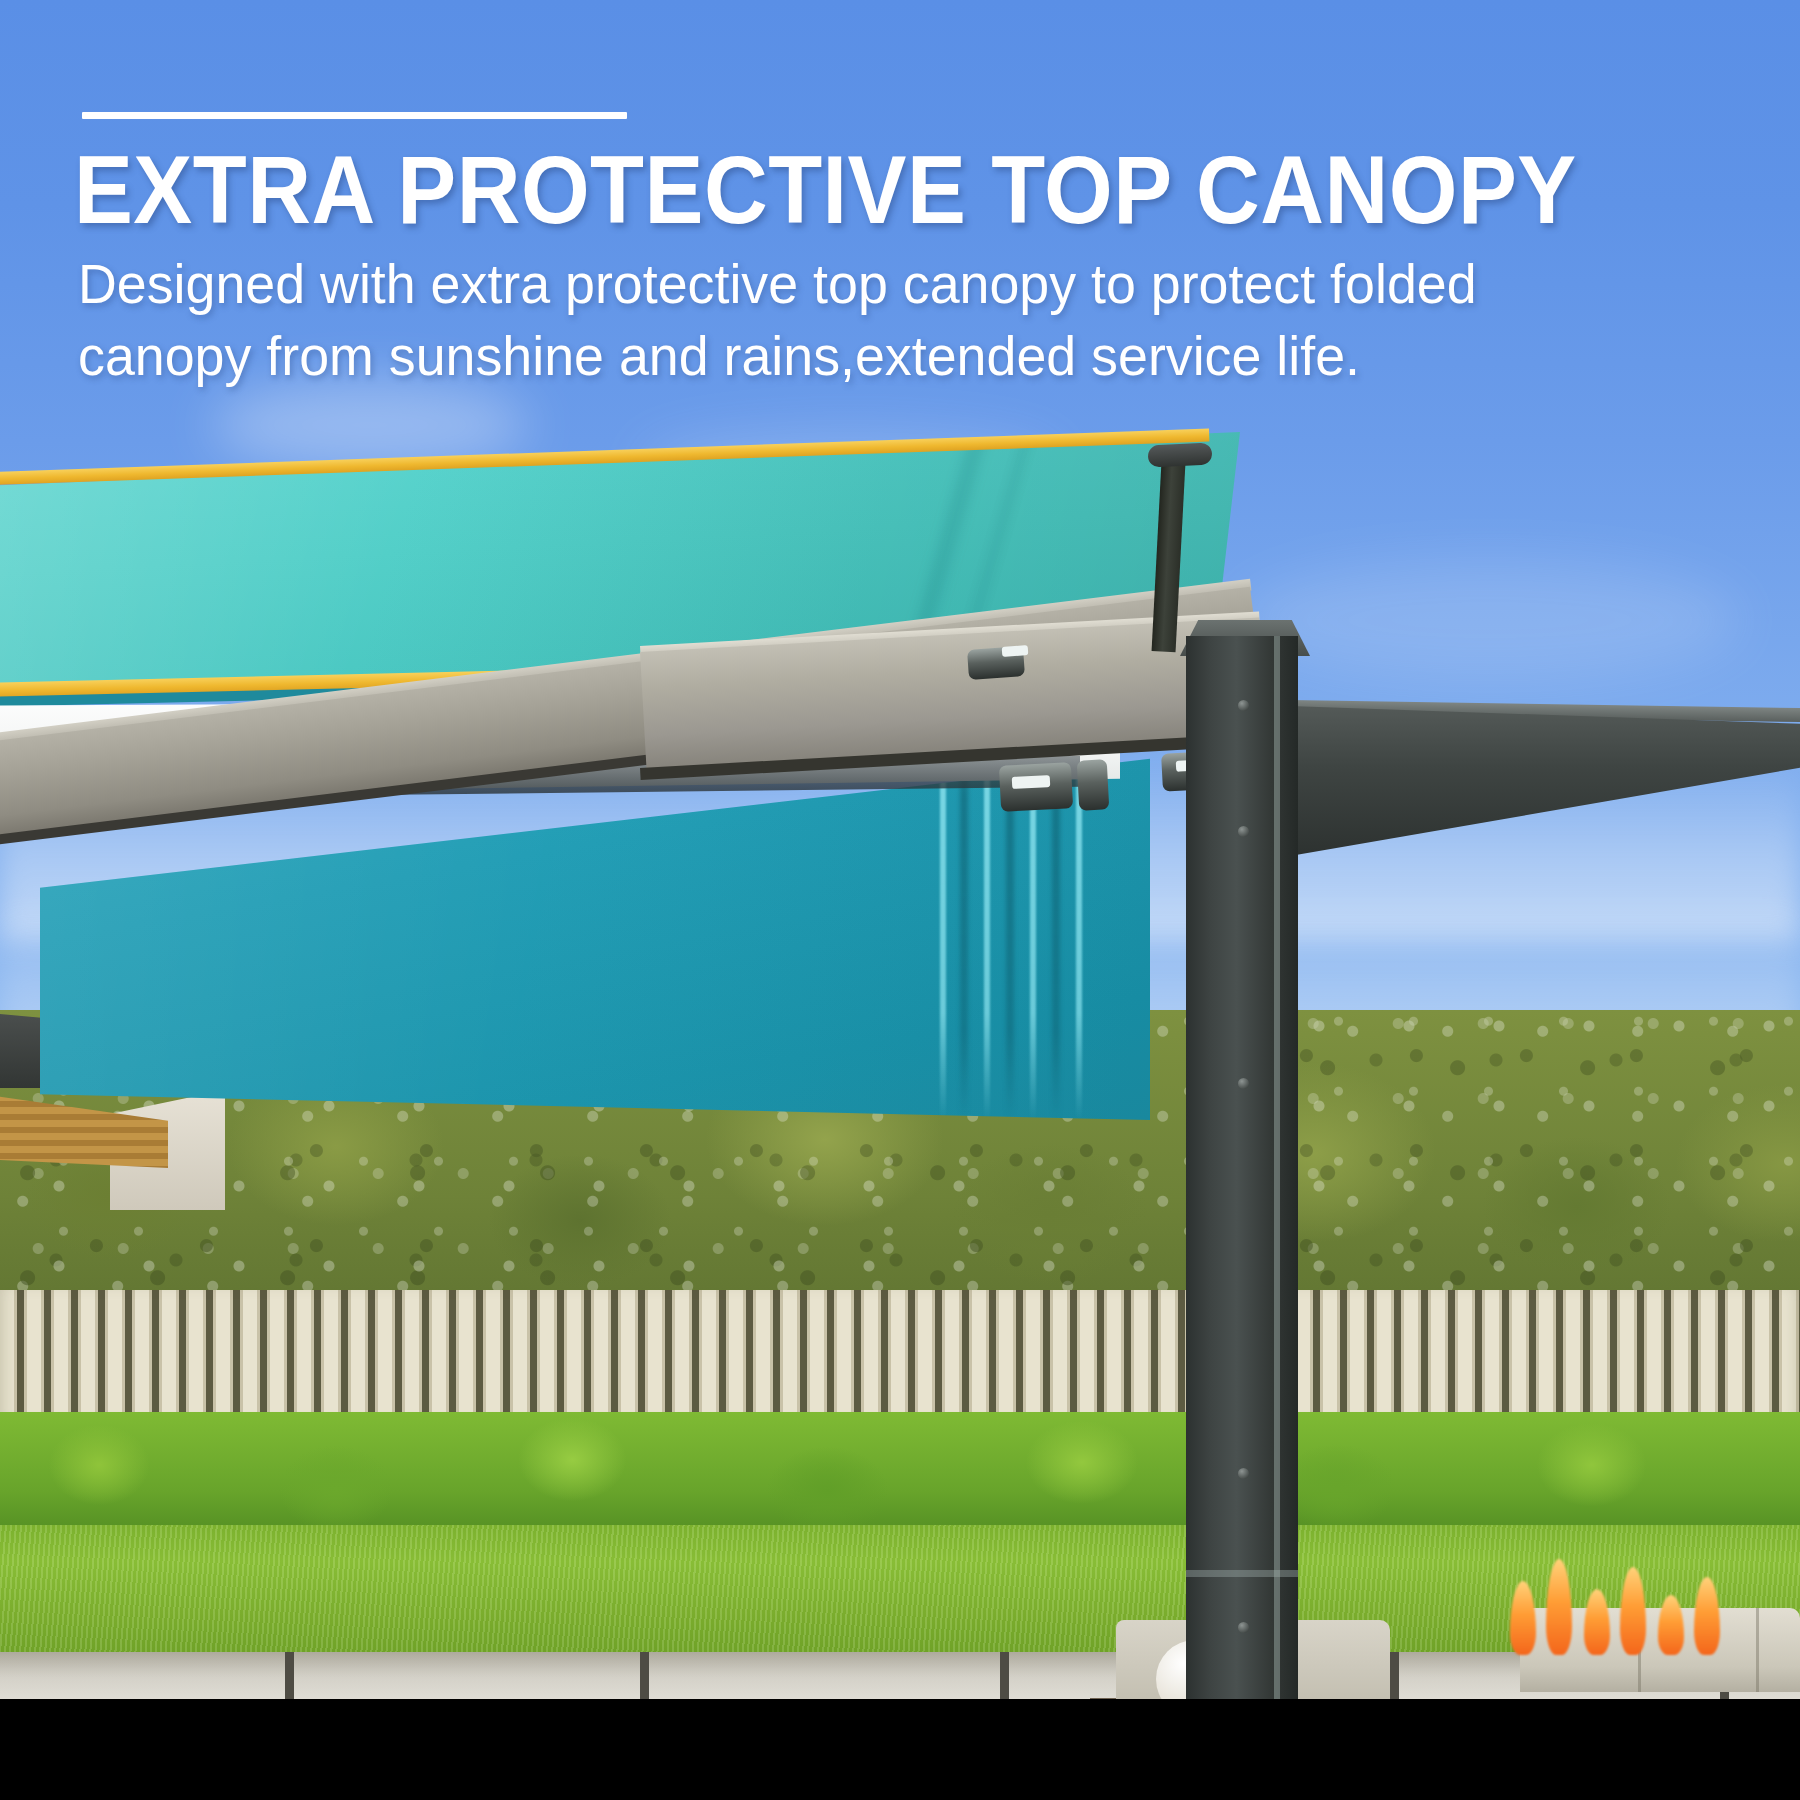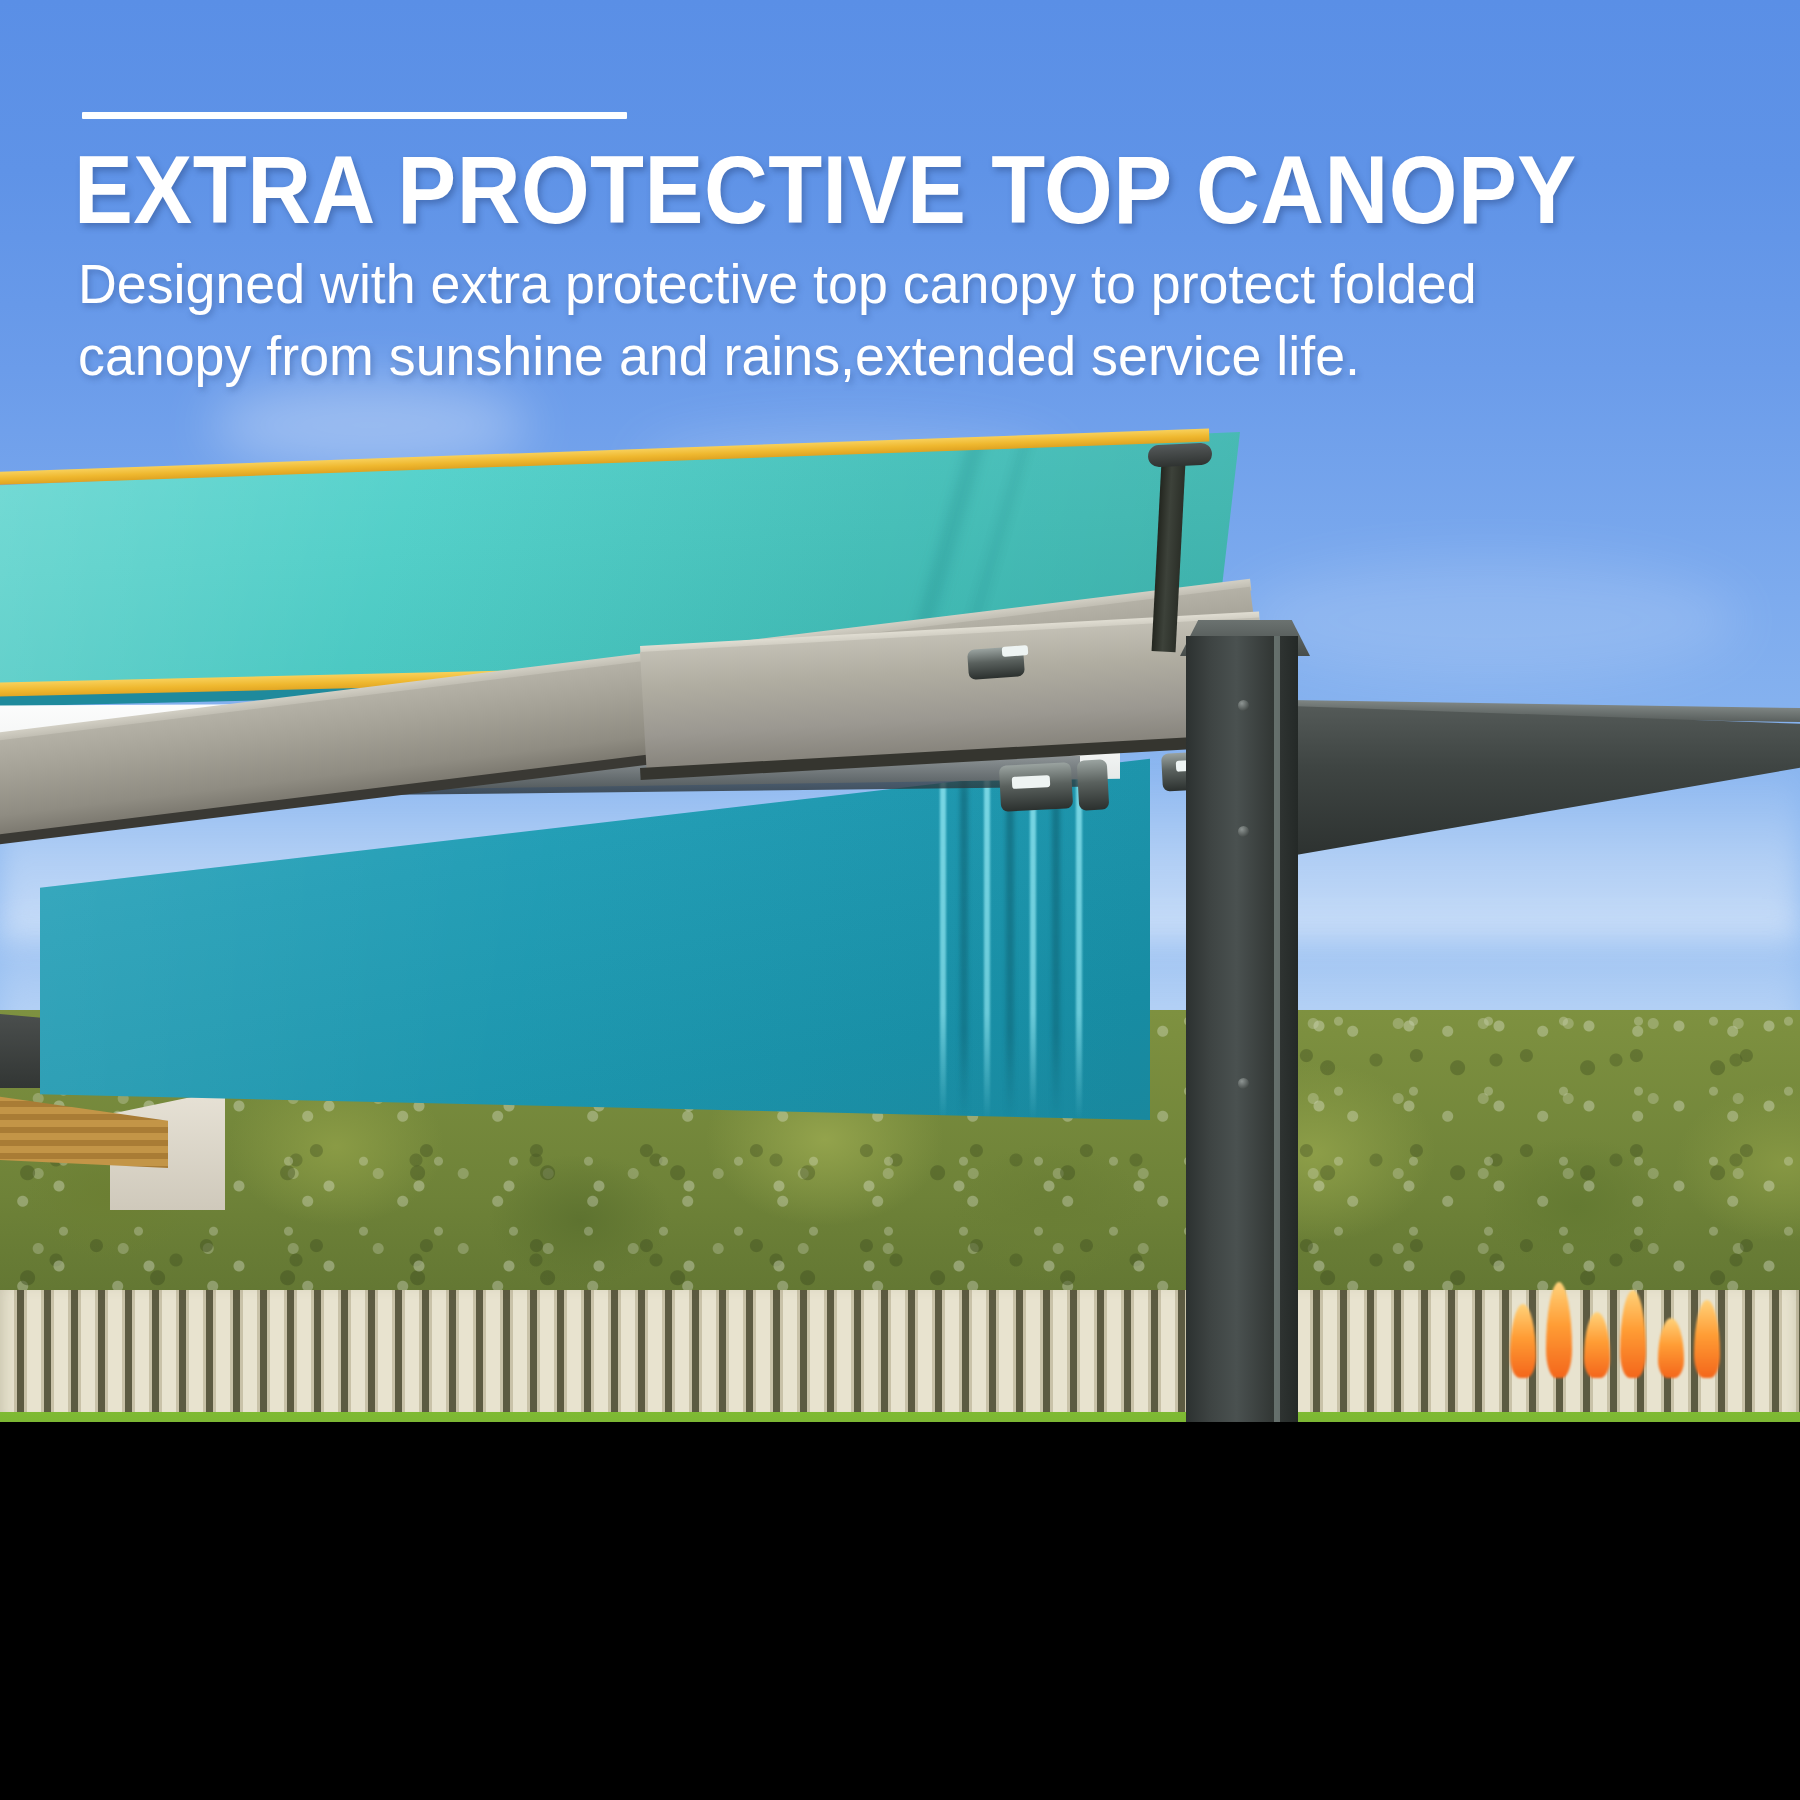--- a/index.html
+++ b/index.html
@@ -7,21 +7,21 @@
     padding: 0;
     background: #000;
   }
   body {
     font-family: "Liberation Sans", sans-serif;
   }
 
   #stage {
     position: relative;
     width: 1800px;
-    height: 1422px;
+    height: 1699px;
     overflow: hidden;
   }
 
   
   .sky {
     position: absolute;
     inset: 0;
     background: linear-gradient(180deg,
         #5a8fe6 0%,
         #5f93e7 12%,

